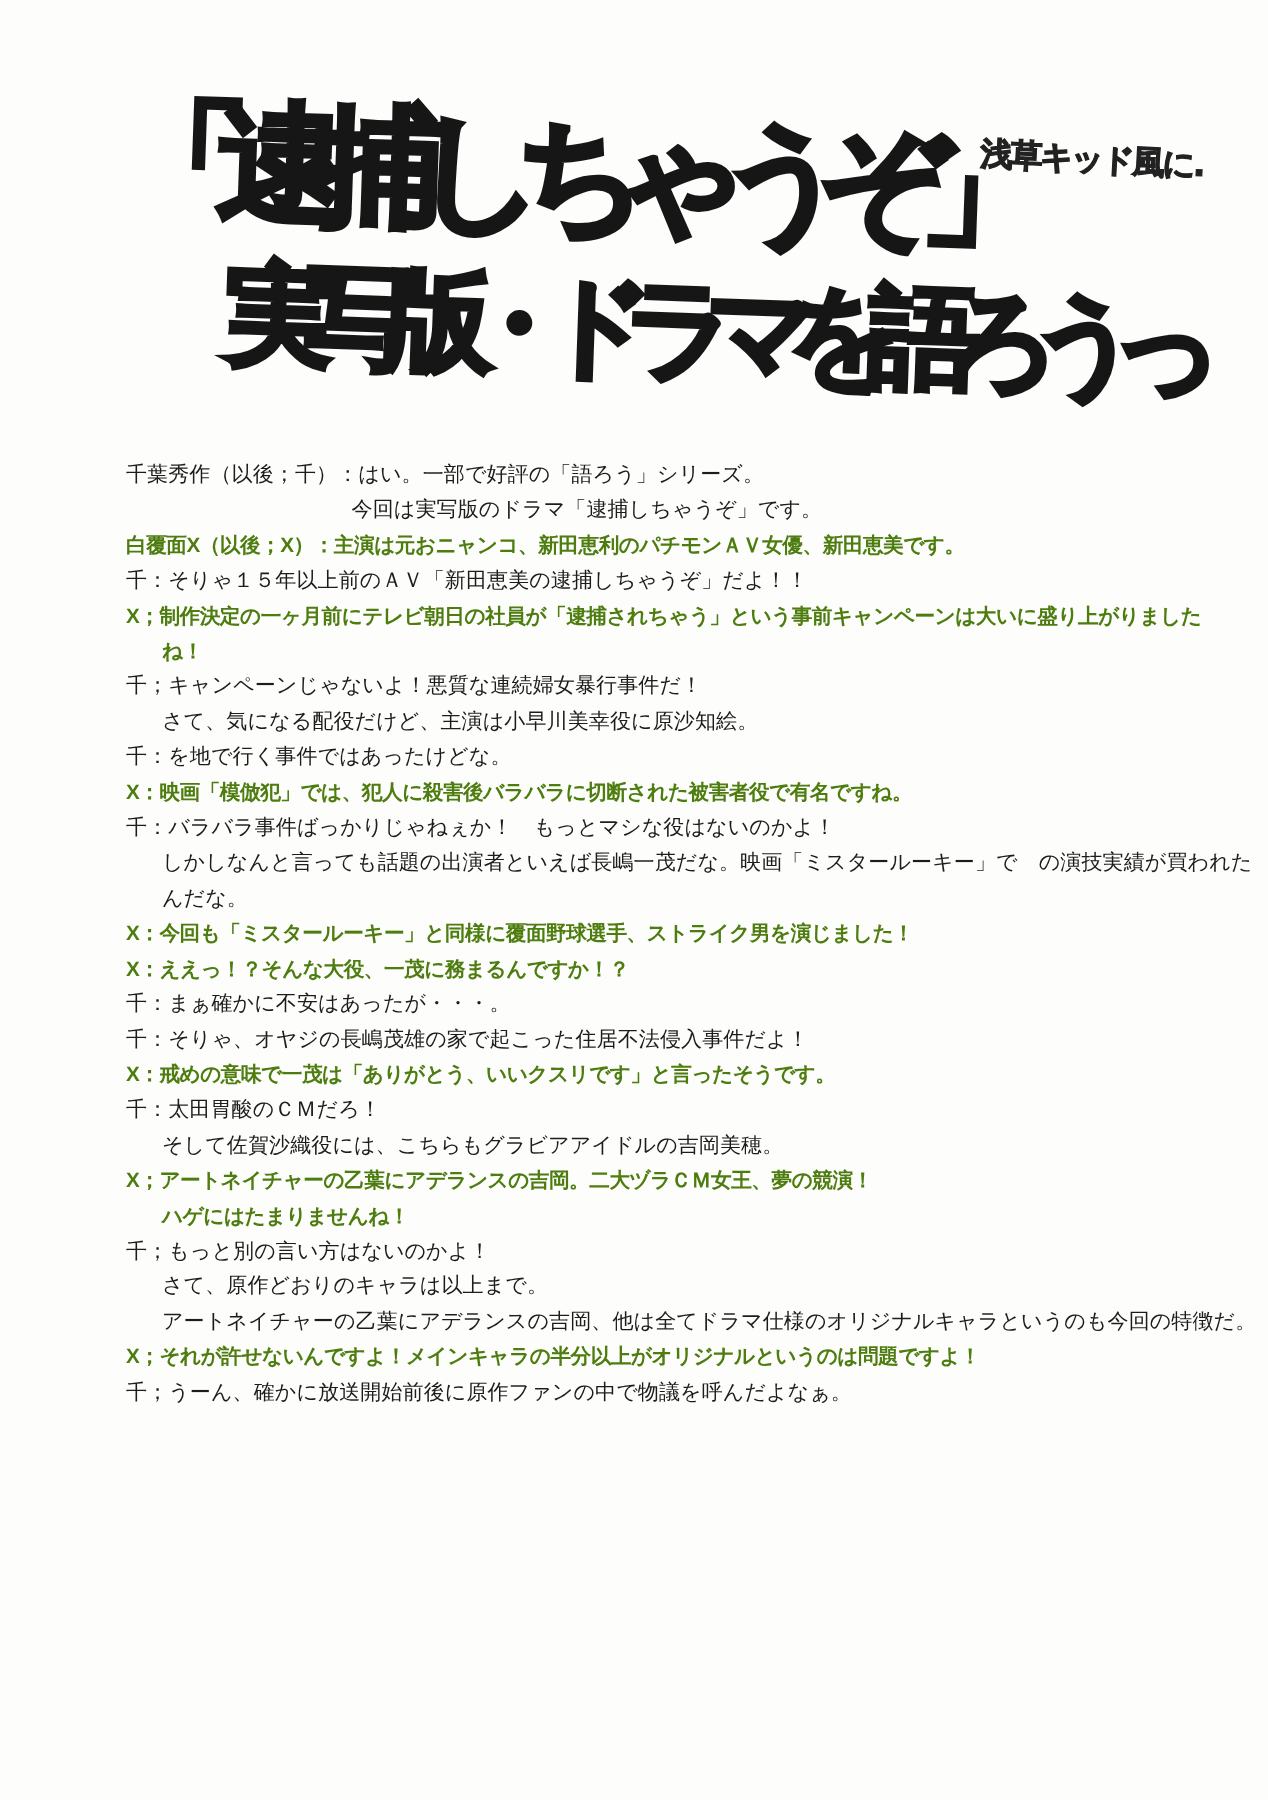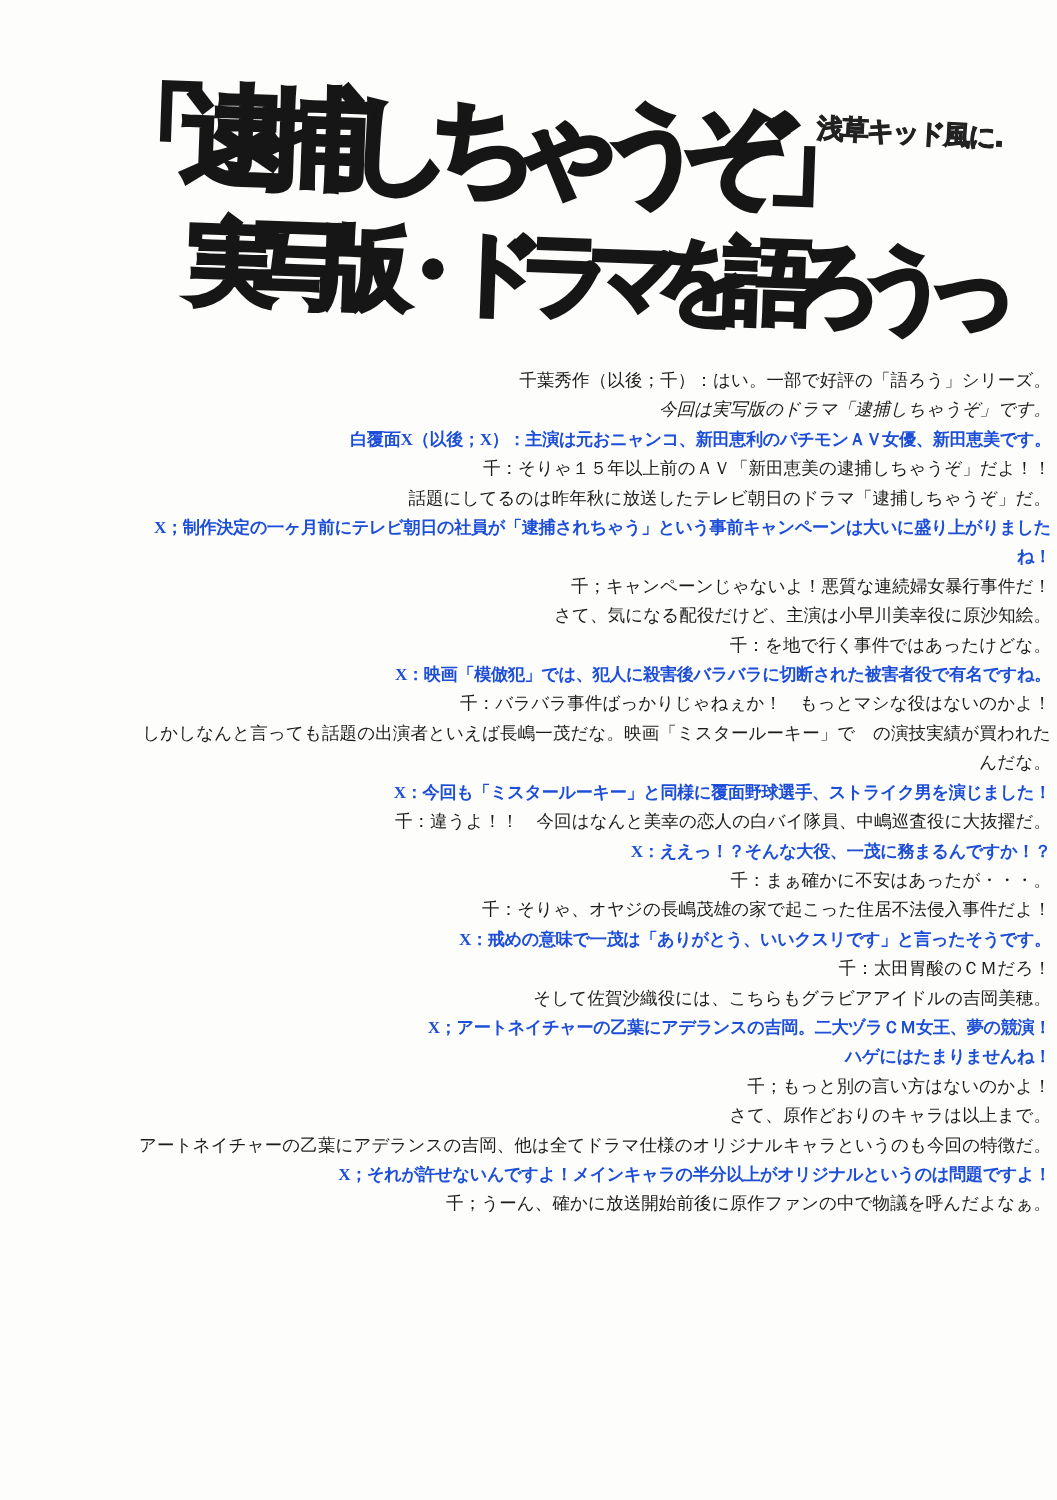--- a/index.html
+++ b/index.html
@@ -46,39 +46,39 @@
     letter-spacing:-26px;
     color:#161616;
     -webkit-text-stroke:4px #161616;
     transform:rotate(2deg);
     transform-origin:left top;
     white-space:nowrap;
   }
 
   
   .dialogue{
-    position:absolute;left:105px;top:366px;right:6px;text-align:right;
+    position:absolute;left:105px;top:381px;right:6px;
   }
   .line{
     min-height:29.4px;
     line-height:29.4px;
     font-size:17.5px;
     letter-spacing:0.1px;
     white-space:nowrap;
     color:#1c1c1c;
   }
   .line.s-bold{
-    font-family:Liberation Serif, serif;
+    font-family:Liberation Sans, sans-serif;
     font-weight:700;
     font-size:17.2px;
     letter-spacing:-0.4px;
-    color:#1d4ed8;
+    color:#4d7c0f;
   }
   .line.i1{padding-left:30px;}
-  .line.i2{padding-left:188px;font-style:italic;}
+  .line.i2{padding-left:188px;}
 
   
   .page-number{
     position:absolute;left:-8px;top:1412px;
     font-size:17px;color:#8a8a88;
     font-family:"Liberation Serif", serif;
   }
 </style>
 </head>
 <body>
@@ -90,32 +90,30 @@
   <div class="title-note">浅草キッド風に.</div>
 
   <div class="title-line2">実写版・ドラマを語ろうっ</div>
 
   <div class="dialogue">
 
   <div class="line s-normal i0">千葉秀作（以後；千）：はい。一部で好評の「語ろう」シリーズ。</div>
       <div class="line s-normal i2">今回は実写版のドラマ「逮捕しちゃうぞ」です。</div>
       <div class="line s-bold i0">白覆面X（以後；X）：主演は元おニャンコ、新田恵利のパチモンＡＶ女優、新田恵美です。</div>
       <div class="line s-normal i0">千：そりゃ１５年以上前のＡＶ「新田恵美の逮捕しちゃうぞ」だよ！！</div>
-      <div class="line s-normal i1">話題にしてるのは昨年秋に放送したテレビ朝日のドラマ「逮捕しちゃうぞ」だ。</div>
       <div class="line s-bold i0">X；制作決定の一ヶ月前にテレビ朝日の社員が「逮捕されちゃう」という事前キャンペーンは大いに盛り上がりました</div>
       <div class="line s-bold i1">ね！</div>
       <div class="line s-normal i0">千；キャンペーンじゃないよ！悪質な連続婦女暴行事件だ！</div>
       <div class="line s-normal i1">さて、気になる配役だけど、主演は小早川美幸役に原沙知絵。</div>
       <div class="line s-normal i0">千：を地で行く事件ではあったけどな。</div>
       <div class="line s-bold i0">X：映画「模倣犯」では、犯人に殺害後バラバラに切断された被害者役で有名ですね。</div>
       <div class="line s-normal i0">千：バラバラ事件ばっかりじゃねぇか！　もっとマシな役はないのかよ！</div>
       <div class="line s-normal i1">しかしなんと言っても話題の出演者といえば長嶋一茂だな。映画「ミスタールーキー」で　の演技実績が買われた</div>
       <div class="line s-normal i1">んだな。</div>
       <div class="line s-bold i0">X：今回も「ミスタールーキー」と同様に覆面野球選手、ストライク男を演じました！</div>
-      <div class="line s-normal i0">千：違うよ！！　今回はなんと美幸の恋人の白バイ隊員、中嶋巡査役に大抜擢だ。</div>
       <div class="line s-bold i0">X：ええっ！？そんな大役、一茂に務まるんですか！？</div>
       <div class="line s-normal i0">千：まぁ確かに不安はあったが・・・。</div>
       <div class="line s-normal i0">千：そりゃ、オヤジの長嶋茂雄の家で起こった住居不法侵入事件だよ！</div>
       <div class="line s-bold i0">X：戒めの意味で一茂は「ありがとう、いいクスリです」と言ったそうです。</div>
       <div class="line s-normal i0">千：太田胃酸のＣＭだろ！</div>
       <div class="line s-normal i1">そして佐賀沙織役には、こちらもグラビアアイドルの吉岡美穂。</div>
       <div class="line s-bold i0">X；アートネイチャーの乙葉にアデランスの吉岡。二大ヅラＣＭ女王、夢の競演！</div>
       <div class="line s-bold i1">ハゲにはたまりませんね！</div>
       <div class="line s-normal i0">千；もっと別の言い方はないのかよ！</div>
       <div class="line s-normal i1">さて、原作どおりのキャラは以上まで。</div>

